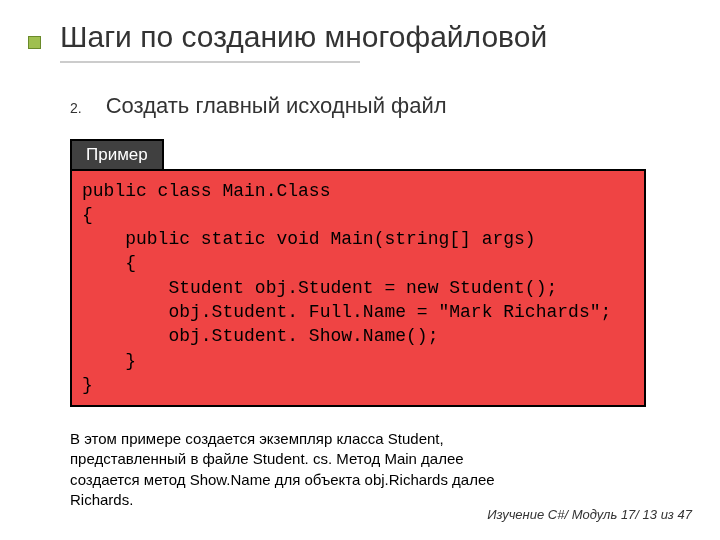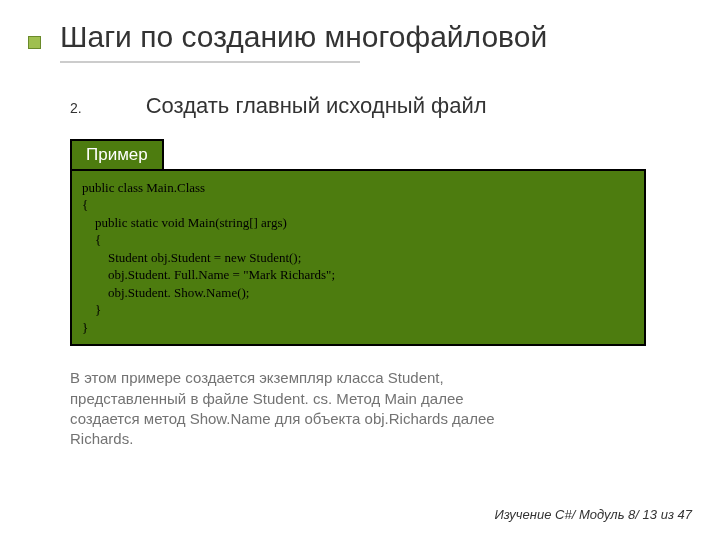--- a/index.html
+++ b/index.html
@@ -47,50 +47,49 @@
     margin-bottom: 20px;
   }
   .step-num {
     font-size: 14px;
     color: #333;
     margin-right: 24px;
   }
   .step-text {
     font-size: 22px;
     color: #333;
-    margin-left: 40px;
   }
   .example-label {
     display: inline-block;
-    background: #4d7c0f;
+    background: #404040;
     color: #fff;
     border: 2px solid #000;
     padding: 4px 14px;
     font-size: 17px;
     margin-left: 10px;
     margin-bottom: -2px;
     position: relative;
     z-index: 2;
   }
   .code-box {
     border: 2px solid #000;
     margin-left: 10px;
     margin-right: 10px;
     padding: 8px 10px;
-    font-family: Liberation Serif, serif;
-    font-size: 13px;
+    font-family: Liberation Mono, monospace;
+    font-size: 18px;
     line-height: 1.35;
     white-space: pre;
     color: #000;
-    background: #4d7c0f;
+    background: #ef4444;
   }
   .paragraph {
     margin: 22px 10px 0 10px;
     font-size: 15px;
-    color: #737373;
+    color: #000000;
     line-height: 1.35;
   }
   .mono {
     font-family: Liberation Sans, sans-serif;
   }
   .footer {
     position: absolute;
     right: 28px;
     bottom: 18px;
     font-size: 13px;
@@ -125,14 +124,14 @@
     }
 }</div>
 
   <div class="paragraph">
     <span>В этом примере создается экземпляр класса Student,</span><br>
     <span>представленный в файле </span><span class="mono">Student. cs.</span><span> Метод Main далее</span><br>
     <span>создается метод </span><span class="mono">Show.Name</span><span> для объекта </span><span class="mono">obj.Richards</span><span> далее</span><br>
     <span class="mono">Richards.</span>
   </div>
 
-  <div class="footer">Изучение C#/ Модуль 8/ 13 из 47</div>
+  <div class="footer">Изучение C#/ Модуль 17/ 13 из 47</div>
 </div>
 
 </body></html>

